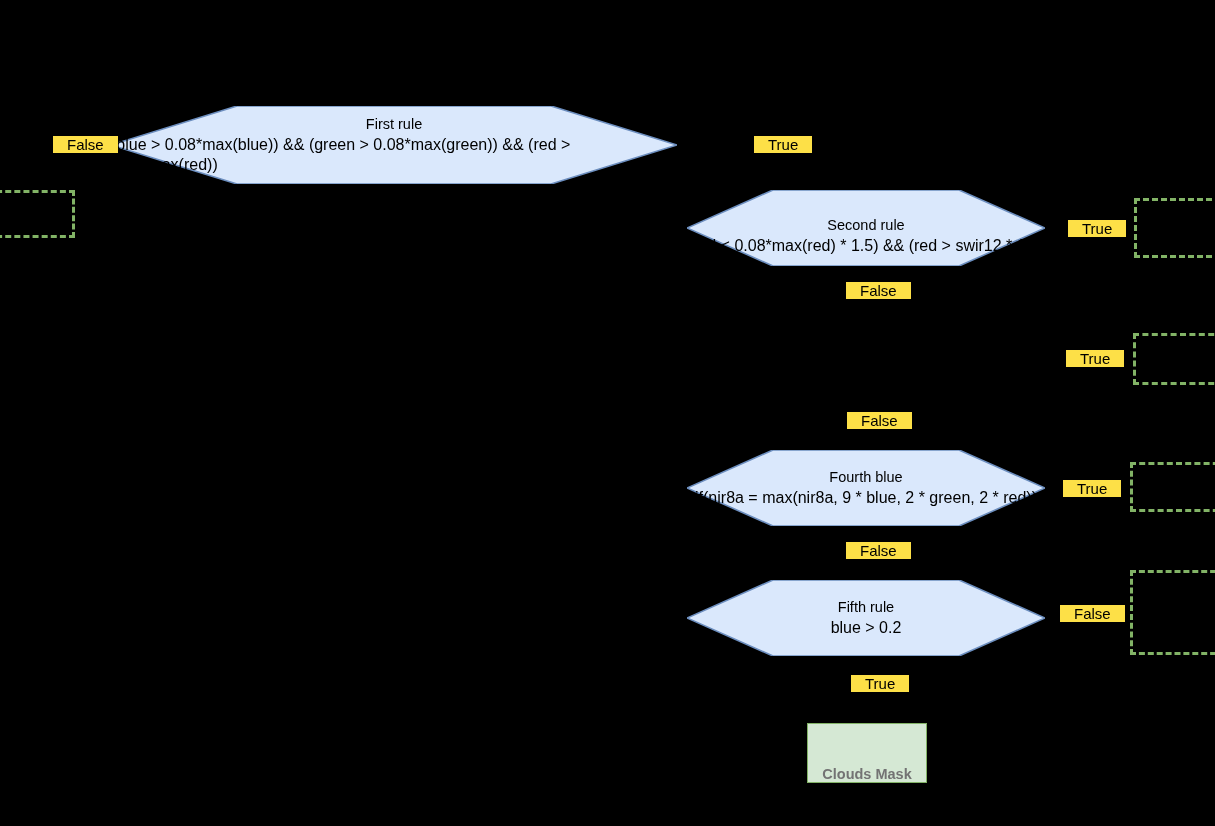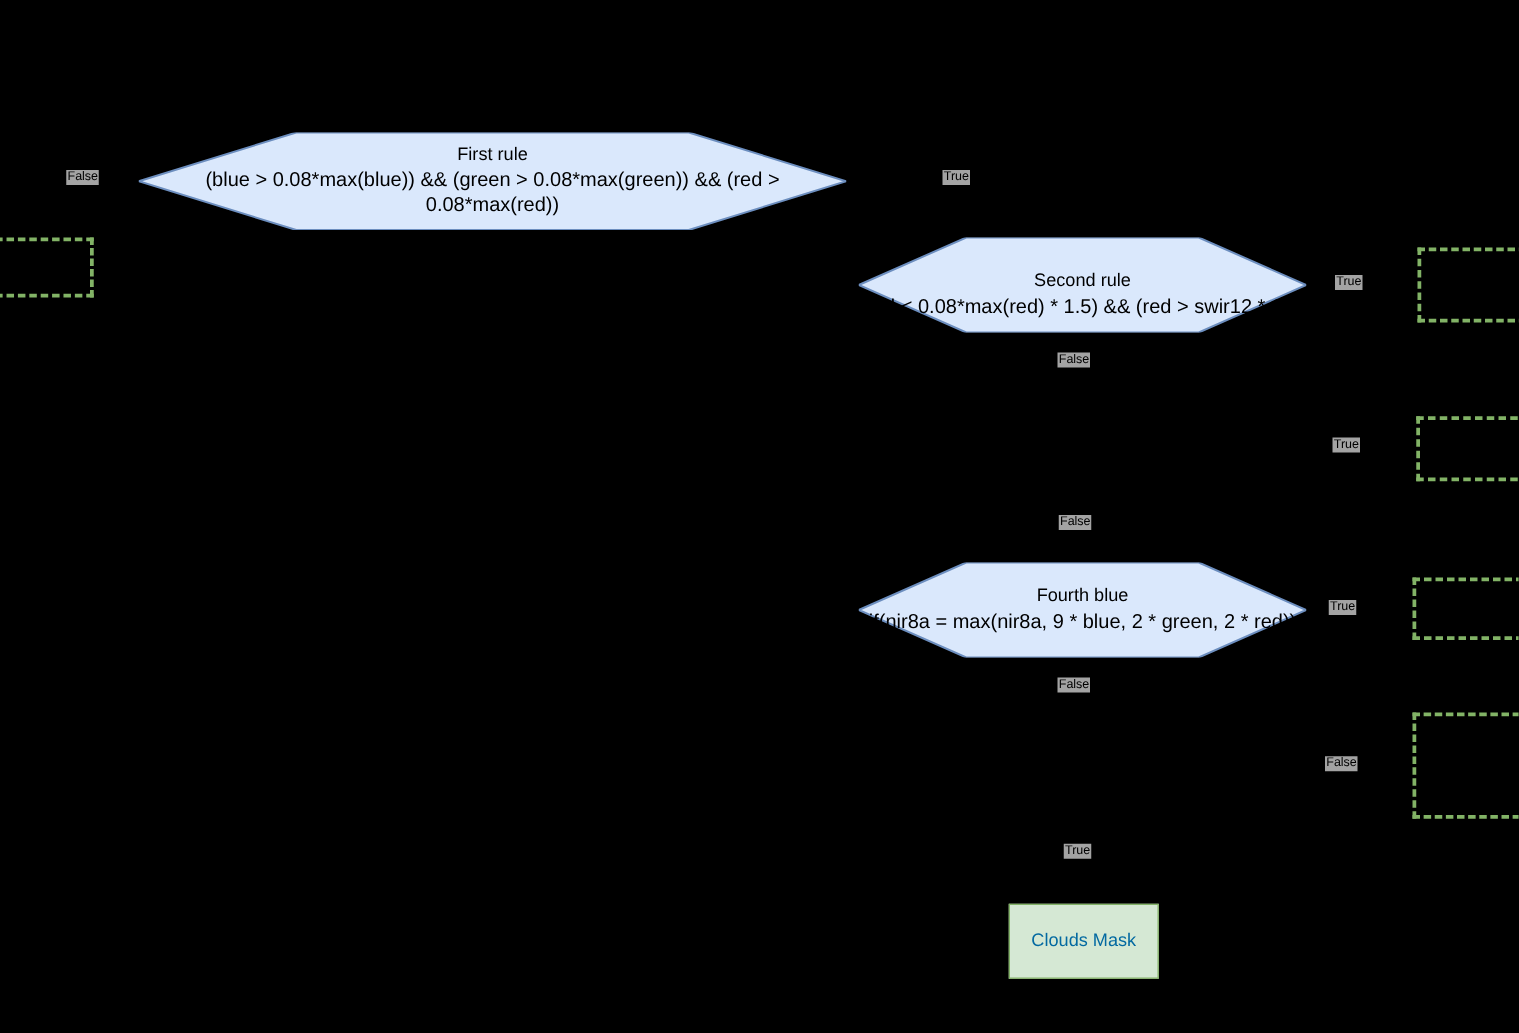--- a/index.html
+++ b/index.html
@@ -33,62 +33,63 @@
   .hex .hex-text {
     position: absolute;
     left: 0;
     top: 0;
     width: 100%;
     height: 100%;
     display: flex;
     flex-direction: column;
     align-items: center;
     justify-content: center;
-    text-align: center;
+    text-align: left;
     color: #000000;
     line-height: 1.25;
     pointer-events: none;
   }
   .hex .hex-title {
     font-size: 14.5px;
     margin-bottom: 2px;
   }
   .hex .hex-expr {
     font-size: 16px;
   }
 
   
   .result-box {
     position: absolute;
     box-sizing: border-box;
     background: #d5e8d4;
     border: 1px solid #82b366;
     display: flex;
-    align-items: center;
+    align-items: flex-end;
     justify-content: center;
-    color: #0369a1;
+    color: #737373;
     font-size: 14.5px;
+    font-weight: bold;
   }
 
   
   .dashed-box {
     position: absolute;
     box-sizing: border-box;
     background: transparent;
     border: 3px dashed #82b366;
   }
 
   
   .edge-label {
     position: absolute;
-    background: #a3a3a3;
+    background: #fde047;
     color: #000000;
-    font-size: 10px;
+    font-size: 15px;
     line-height: 1.15;
-    padding: 0 1px;
+    padding: 0 14px;
     white-space: nowrap;
   }
 
   
   .edge {
     position: absolute;
     background: #000000;
   }
 </style>
 </head>
@@ -137,20 +138,29 @@
   <div class="hex" style="left:687px; top:450px; width:358px; height:76px;">
     <svg width="358" height="76" viewBox="0 0 358 76">
       <polygon points="0,38 86,0 272,0 358,38 272,76 86,76" fill="#dae8fc" stroke="#6c8ebf" stroke-width="1.6"></polygon>
     </svg>
     <div class="hex-text">
       <div class="hex-title">Fourth blue</div>
       <div class="hex-expr">if(nir8a = max(nir8a, 9 * blue, 2 * green, 2 * red))</div>
     </div>
   </div>
 
+  <div class="hex" style="left:687px; top:580px; width:358px; height:76px;">
+    <svg width="358" height="76" viewBox="0 0 358 76">
+      <polygon points="0,38 86,0 272,0 358,38 272,76 86,76" fill="#dae8fc" stroke="#6c8ebf" stroke-width="1.6"></polygon>
+    </svg>
+    <div class="hex-text">
+      <div class="hex-title">Fifth rule</div>
+      <div class="hex-expr">blue &gt; 0.2</div>
+    </div>
+  </div>
 
   <div class="result-box" style="left:807px; top:723px; width:120px; height:60px;">
     <span>Clouds Mask</span>
   </div>
 
   <div class="dashed-box" style="left:-13px; top:190px; width:88px; height:48px;"></div>
 
   <div class="dashed-box" style="left:1134px; top:198px; width:105px; height:60px;"></div>
 
   <div class="dashed-box" style="left:1133px; top:333px; width:100px; height:52px;"></div>

